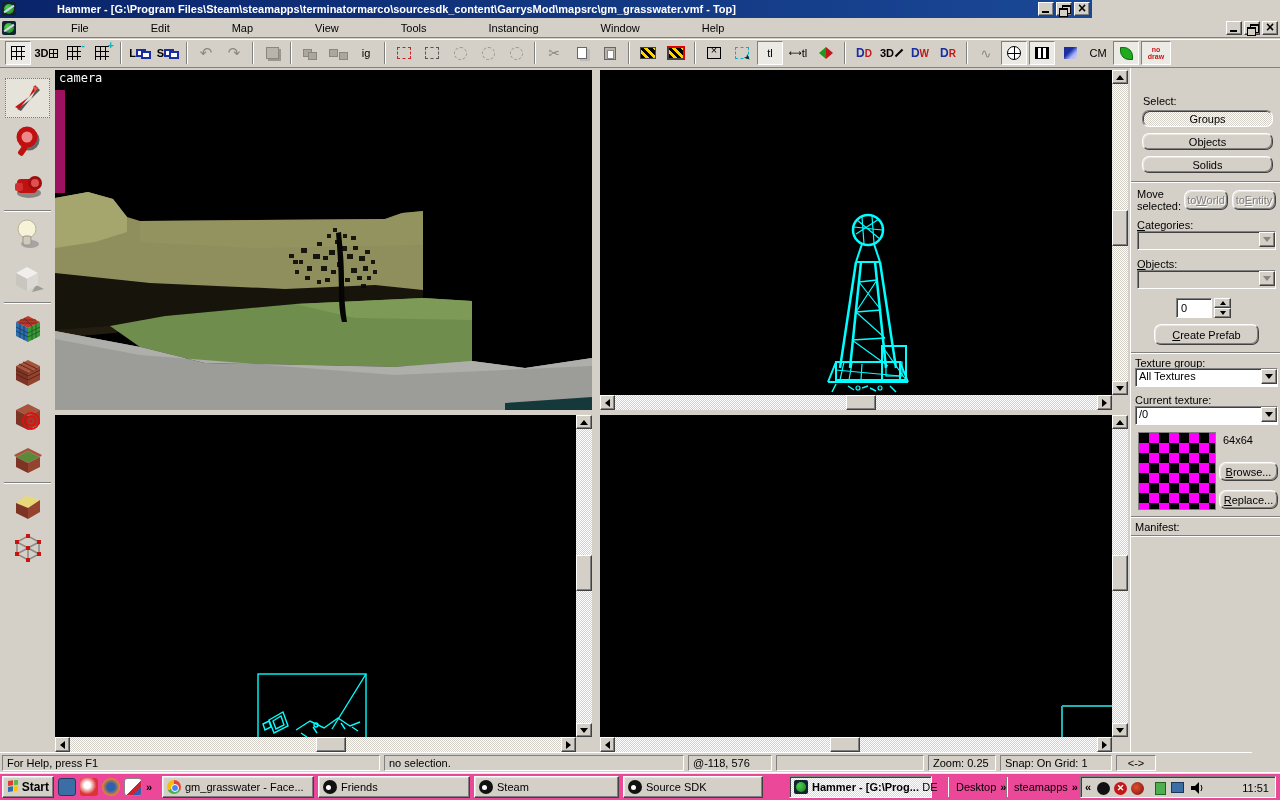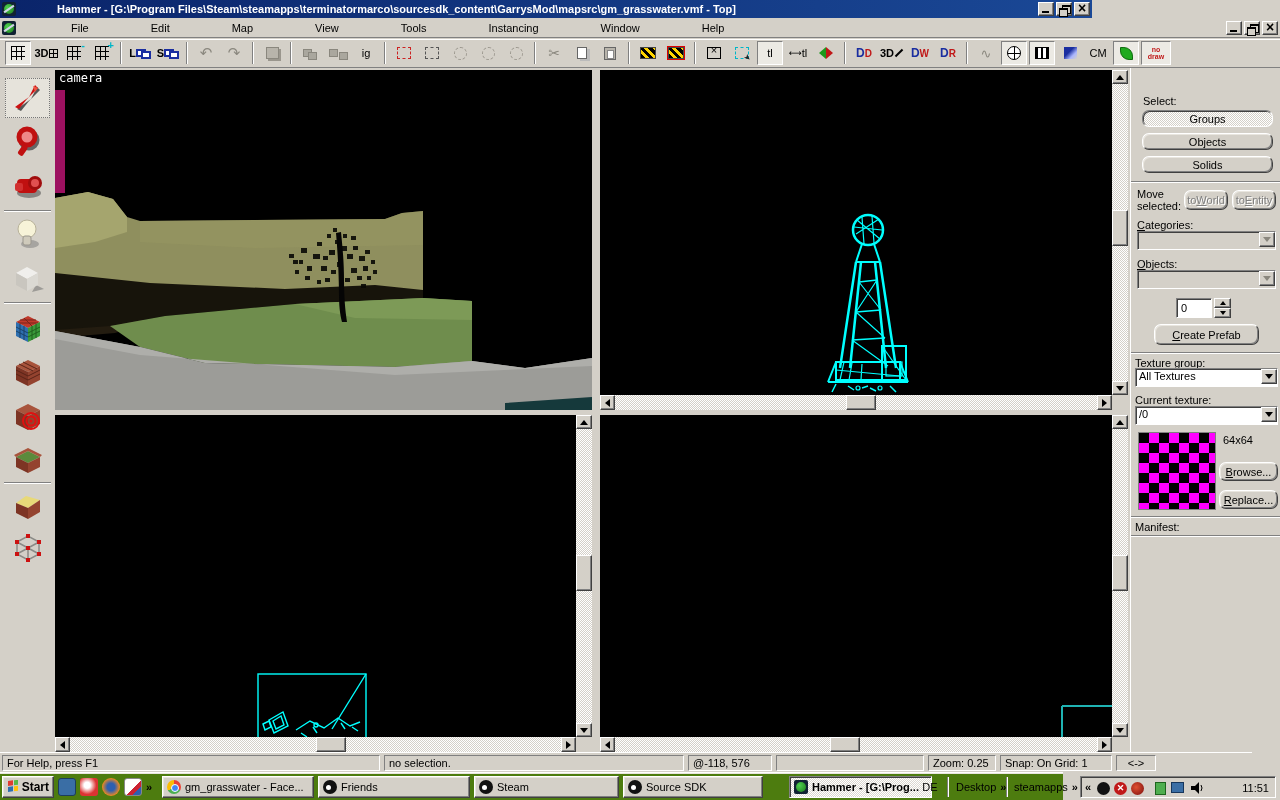--- a/index.html
+++ b/index.html
@@ -119,21 +119,21 @@
   .combo.disabled .cbtn .arr.down { border-top-color:#8a877e; }
   .texprev { background: repeating-conic-gradient(#ff00ff 0% 25%, #000000 0% 50%) 0 0 / 20px 20px;
              border:1px solid #808080; }
 
   
   #statusbar { left:0; top:752px; width:1252px; height:20px; background:#d4d0c8; border-top:1px solid #ffffff; }
   .sfield { position:absolute; top:2px; height:16px; border:1px solid; border-color:#808080 #ffffff #ffffff #808080;
             padding:1px 4px; white-space:nowrap; overflow:hidden;}
 
   
-  #taskbar { left:0; top:772px; width:1063px; height:28px; background:#4d7c0f; border-top:1px solid #ffffff;
+  #taskbar { left:0; top:772px; width:1280px; height:28px; background:#ec4899; border-top:1px solid #ffffff;
              box-shadow: inset 0 1px 0 #e9e6df; }
   .tkbtn { position:absolute; top:3px; height:22px; display:flex; align-items:center; padding:0 4px; gap:4px;
            white-space:nowrap; overflow:hidden; }
   .tkbtn.active { border-color:#808080 #ffffff #ffffff #808080; box-shadow:inset 1px 1px 0 #404040;
                   background: repeating-conic-gradient(#ffffff 0% 25%, #dcd8d0 0% 50%) 0 0 / 2px 2px; font-weight:bold;}
   .qlicon { position:absolute; top:5px; width:18px; height:18px; border-radius:3px; }
   .ticon { width:14px; height:14px; border-radius:50%; flex:0 0 14px; position:relative;}
   .chrome { background: conic-gradient(#ea4335 0 33%, #4caf50 0 66%, #fbbc05 0 100%); }
   .chrome::after { content:""; position:absolute; left:4px; top:4px; width:6px; height:6px; border-radius:50%;
                    background:#4285f4; border:1px solid #fff; }

